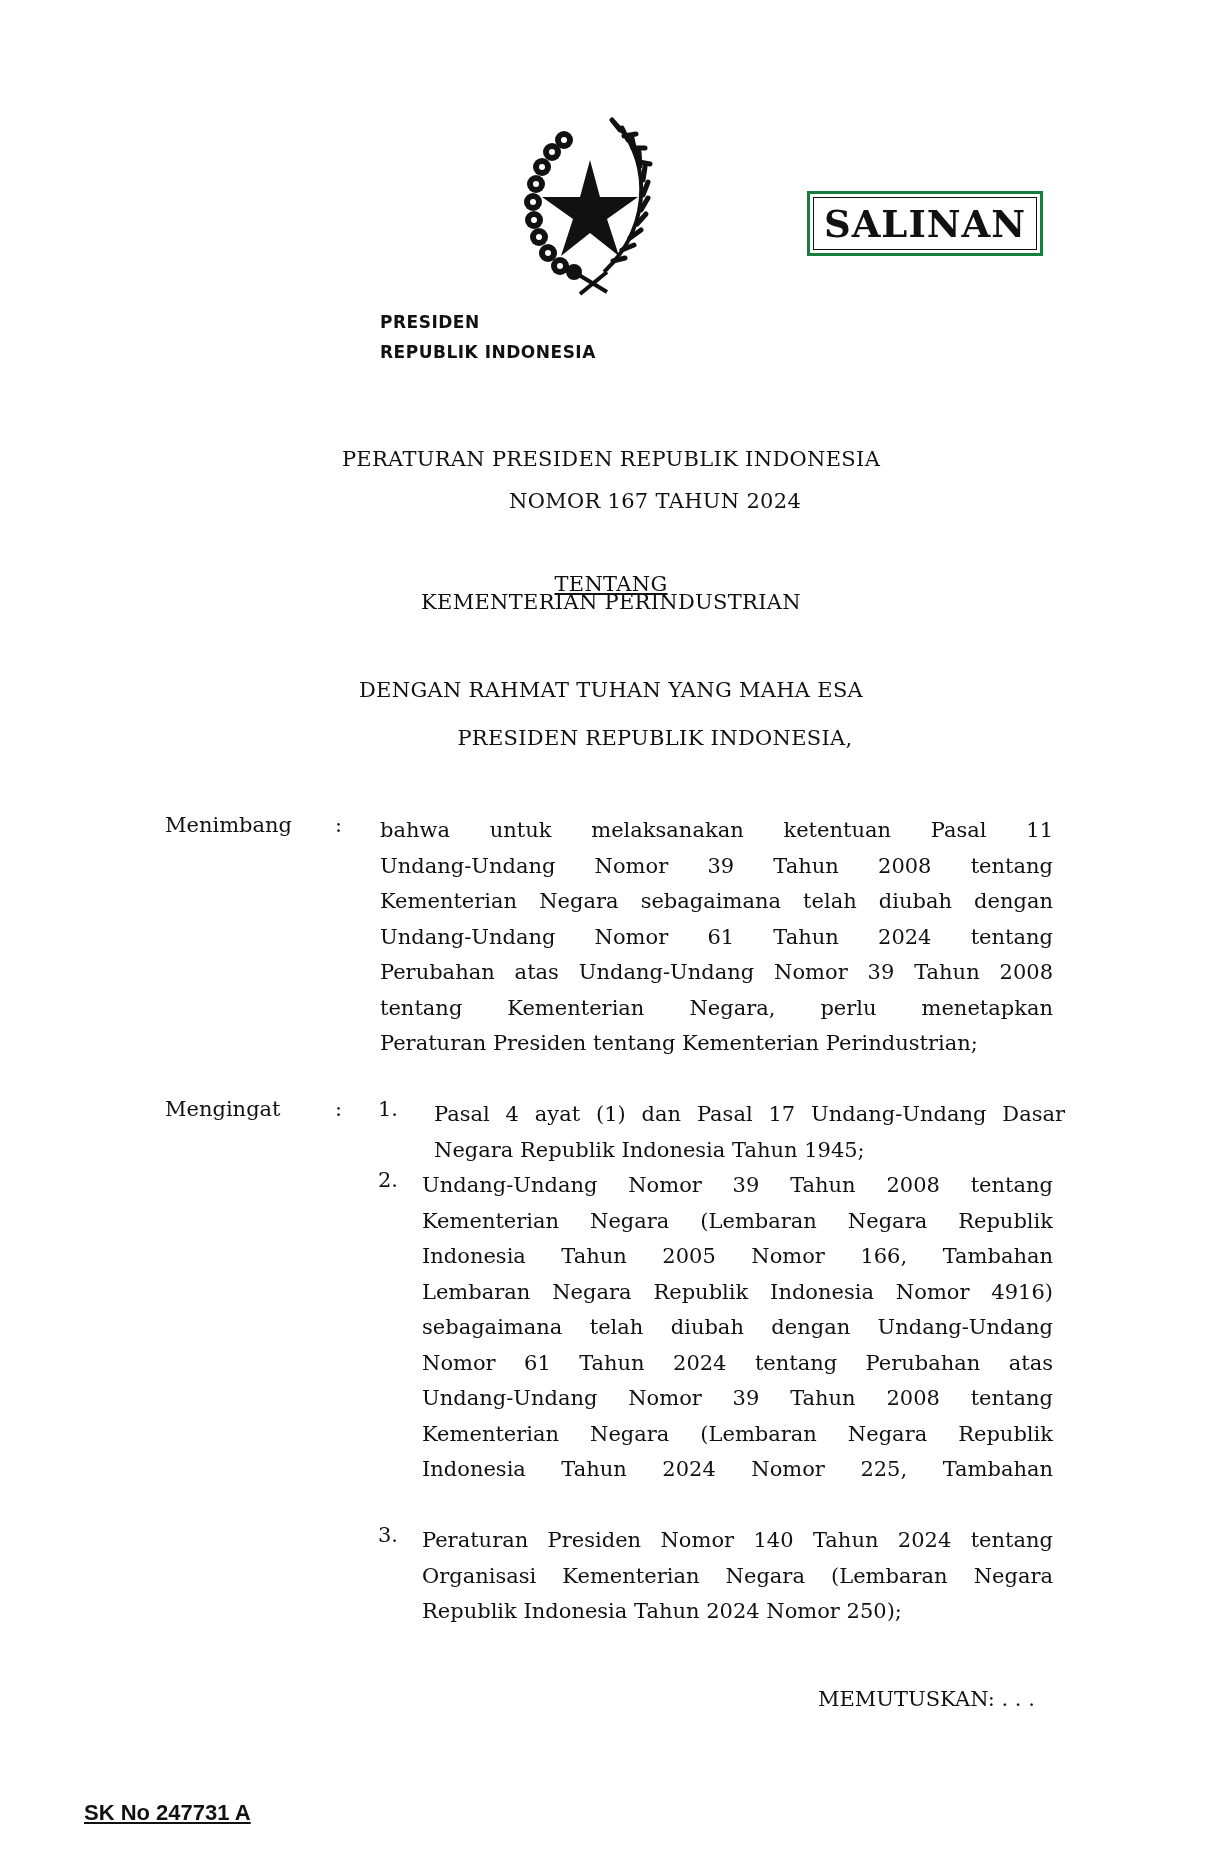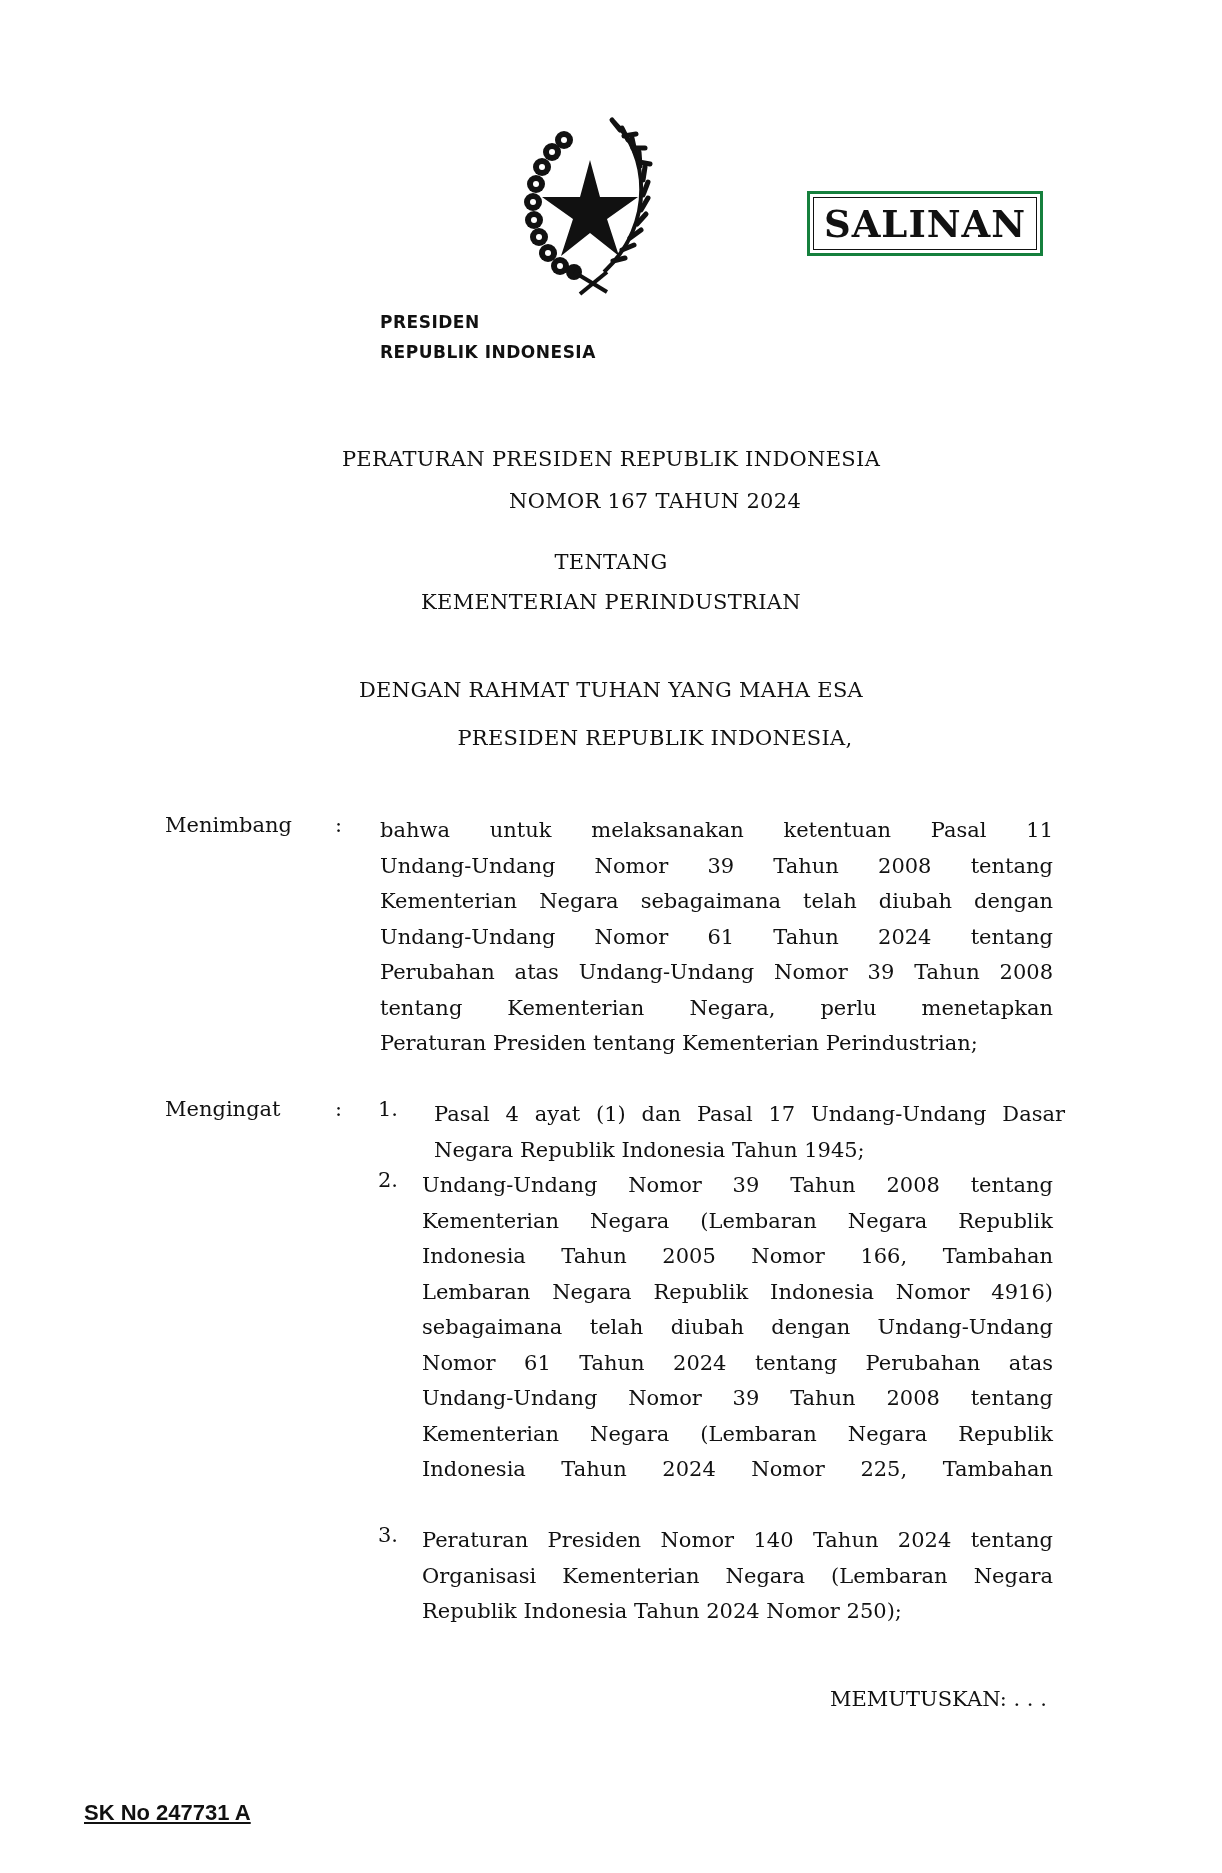--- a/index.html
+++ b/index.html
@@ -11,21 +11,21 @@
   .salinan-text { font-family: "DejaVu Serif", serif; font-weight: bold; font-size: 37px; letter-spacing: 1px; }
   .presiden-line { left: 380px; width: 420px; text-align: left; font-family: "DejaVu Sans", sans-serif; font-weight: bold; font-size: 17px; letter-spacing: 0.5px; }
   .center-line { left: 0; width: 1222px; text-align: center; font-size: 21px; letter-spacing: 0.3px; }
   .label { font-size: 21px; }
   .colon { font-size: 21px; }
   .para { font-size: 21px; line-height: 35.5px; text-align: justify; text-align-last: left; }
   .jline { display: block; text-align: justify; text-align-last: justify; height: 35.5px; white-space: nowrap; }
   .jline.last { text-align-last: left; }
   .num { font-size: 21px; }
   .footer-sk { font-family: "Liberation Sans", sans-serif; font-size: 22px; font-weight: bold; letter-spacing: 0; }
-  .memutuskan { font-size: 21px; margin-left: 12px; }
+  .memutuskan { font-size: 21px; }
 </style>
 </head>
 <body>
 
 <div class="abs emblem">
   <svg width="150" height="185" viewBox="0 0 150 185">
 
     <polygon points="78,48 88,85 126,85 95,107 107,144 78,121 49,144 61,107 30,85 68,85" fill="#111"></polygon>
 
     <g fill="#111">
@@ -77,21 +77,21 @@
 
 <div class="abs salinan-box">
   <span class="salinan-text">SALINAN</span>
 </div>
 
 <div class="abs presiden-line" style="top:312px;">PRESIDEN</div>
 <div class="abs presiden-line" style="top:342px;">REPUBLIK INDONESIA</div>
 
 <div class="abs center-line" style="top:447px;">PERATURAN PRESIDEN REPUBLIK INDONESIA</div>
 <div class="abs center-line" style="top:489px;margin-left:44px;">NOMOR 167 TAHUN 2024</div>
-<div class="abs center-line" style="top:550px;">TENTANG</div>
+<div class="abs center-line" style="top:572px;text-decoration:underline;">TENTANG</div>
 <div class="abs center-line" style="top:590px;">KEMENTERIAN PERINDUSTRIAN</div>
 
 <div class="abs center-line" style="top:678px;">DENGAN RAHMAT TUHAN YANG MAHA ESA</div>
 <div class="abs center-line" style="top:726px;margin-left:44px;">PRESIDEN REPUBLIK INDONESIA,</div>
 
 <div class="abs label" style="left:165px; top:813px;">Menimbang</div>
 <div class="abs colon" style="left:335px; top:813px;">:</div>
 <div class="abs para" style="left:380px; top:813px; width:673px;">
   <span class="jline">bahwa untuk melaksanakan ketentuan Pasal 11</span>
   <span class="jline">Undang-Undang Nomor 39 Tahun 2008 tentang</span>

